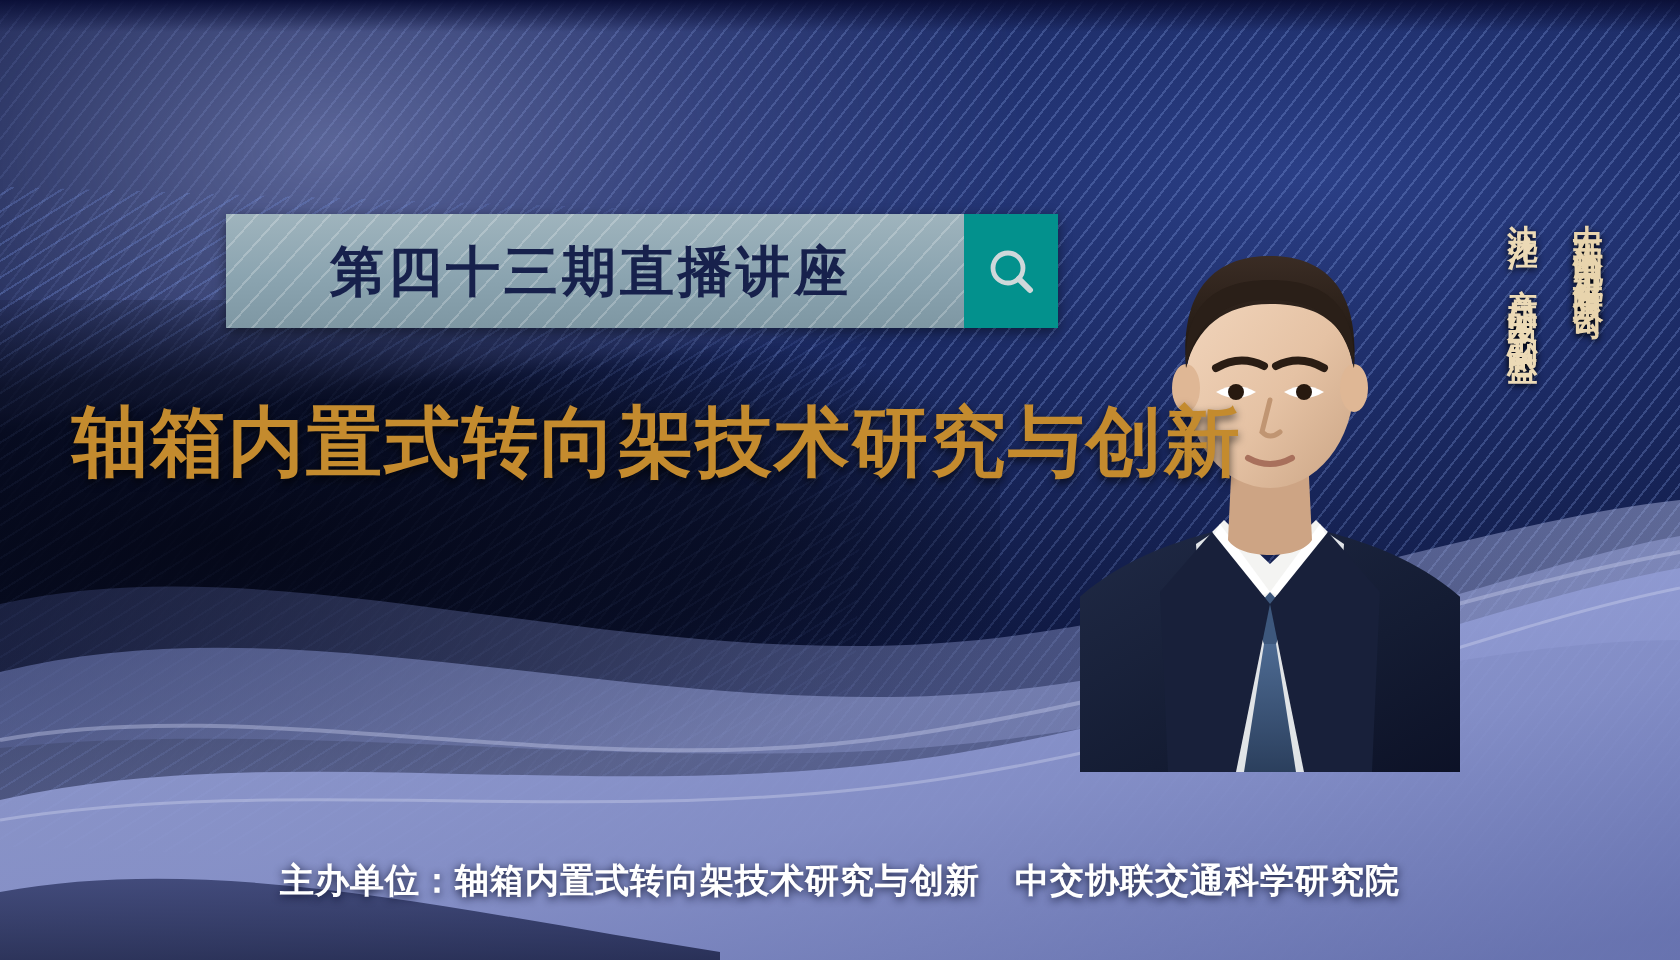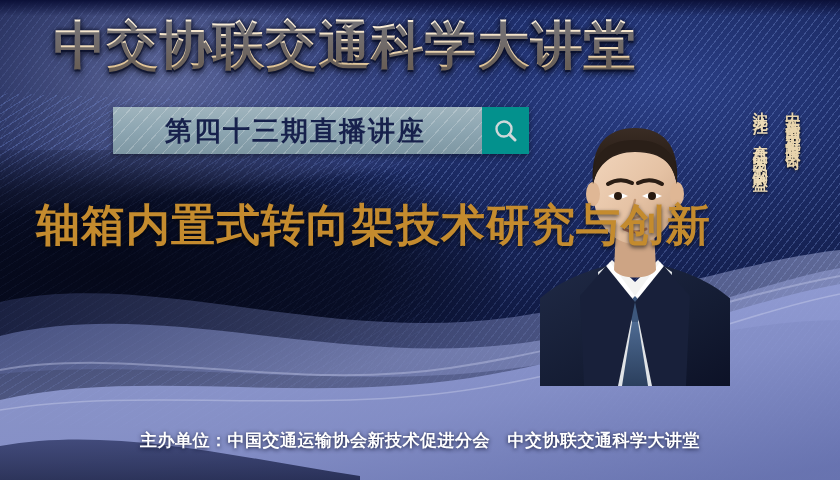--- a/index.html
+++ b/index.html
@@ -91,21 +91,21 @@
     -webkit-text-fill-color:transparent;
     text-shadow:0 2px 0 rgba(8,12,36,.55);
     filter:drop-shadow(0 0 2px rgba(10,15,45,.95)) drop-shadow(0 2px 3px rgba(0,0,0,.55));
     white-space:nowrap;
     padding-right:150px;
   }
 
   
   .episode-bar{
     position:absolute;left:113px;top:107px;
-    width:416px;height:47px;
+    width:416px;height:57px;
     display:flex;align-items:stretch;
     box-shadow:0 2px 6px rgba(0,0,0,.45);
   }
   .episode-bar .bar-fill{
     flex:1 1 auto;
     position:relative;
     background:linear-gradient(180deg,#9fb4bd 0%,#8ba4b0 55%,#7e97a3 100%);
     overflow:hidden;
     display:flex;align-items:center;justify-content:center;
   }
@@ -125,21 +125,21 @@
   .search-box{
     flex:0 0 47px;width:47px;
     background:#03918d;
     display:flex;align-items:center;justify-content:center;
   }
   .search-box svg{display:block;}
 
   
   .headline{
     position:absolute;left:36px;top:196px;
-    font-size:44px;font-weight:bold;letter-spacing:1px;
+    font-size:38px;font-weight:bold;letter-spacing:1px;
     color:#c48b2e;
     white-space:nowrap;
     text-shadow:0 2px 4px rgba(0,0,0,.65);
   }
 
   
   .time-pill{
     position:absolute;left:152px;top:310px;
     width:314px;height:46px;
     border-radius:23px;
@@ -296,21 +296,20 @@
         <circle cx="78" cy="100" r="4" fill="#27190f"></circle>
         <circle cx="112" cy="100" r="4" fill="#27190f"></circle>
 
         <path d="M95,104 L91,120 q4,4 9,0" stroke="#c09572" stroke-width="2.5" fill="none" stroke-linecap="round"></path>
 
         <path d="M84,133 q11,6 22,0" stroke="#a8705c" stroke-width="3" fill="none" stroke-linecap="round"></path>
       </g>
     </svg>
   </div>
 
-  <div class="main-title">中交协联交通科学大讲堂</div>
 
   <div class="episode-bar">
     <div class="bar-fill">
       <span class="episode-text">第四十三期直播讲座</span>
     </div>
     <div class="search-box">
       <svg width="26" height="26" viewBox="0 0 26 26" aria-hidden="true">
         <circle cx="11" cy="11" r="7.5" fill="none" stroke="#cfd8da" stroke-width="2.4"></circle>
         <line x1="16.4" y1="16.4" x2="22" y2="22" stroke="#cfd8da" stroke-width="3" stroke-linecap="round"></line>
       </svg>
@@ -318,15 +317,15 @@
   </div>
 
   <div class="headline">轴箱内置式转向架技术研究与创新</div>
 
 
   <div class="vcredit">
     <span class="vcol company">中车株洲电力机车有限公司</span>
     <span class="vcol speaker">沈龙江 产品研发中心副总监</span>
   </div>
 
-  <div class="footer">主办单位：中国交通运输协会新技术促进分会　中交协联交通科学大讲堂</div>
+  <div class="footer">主办单位：轴箱内置式转向架技术研究与创新　中交协联交通科学研究院</div>
 
 </div>
 
 </body></html>

